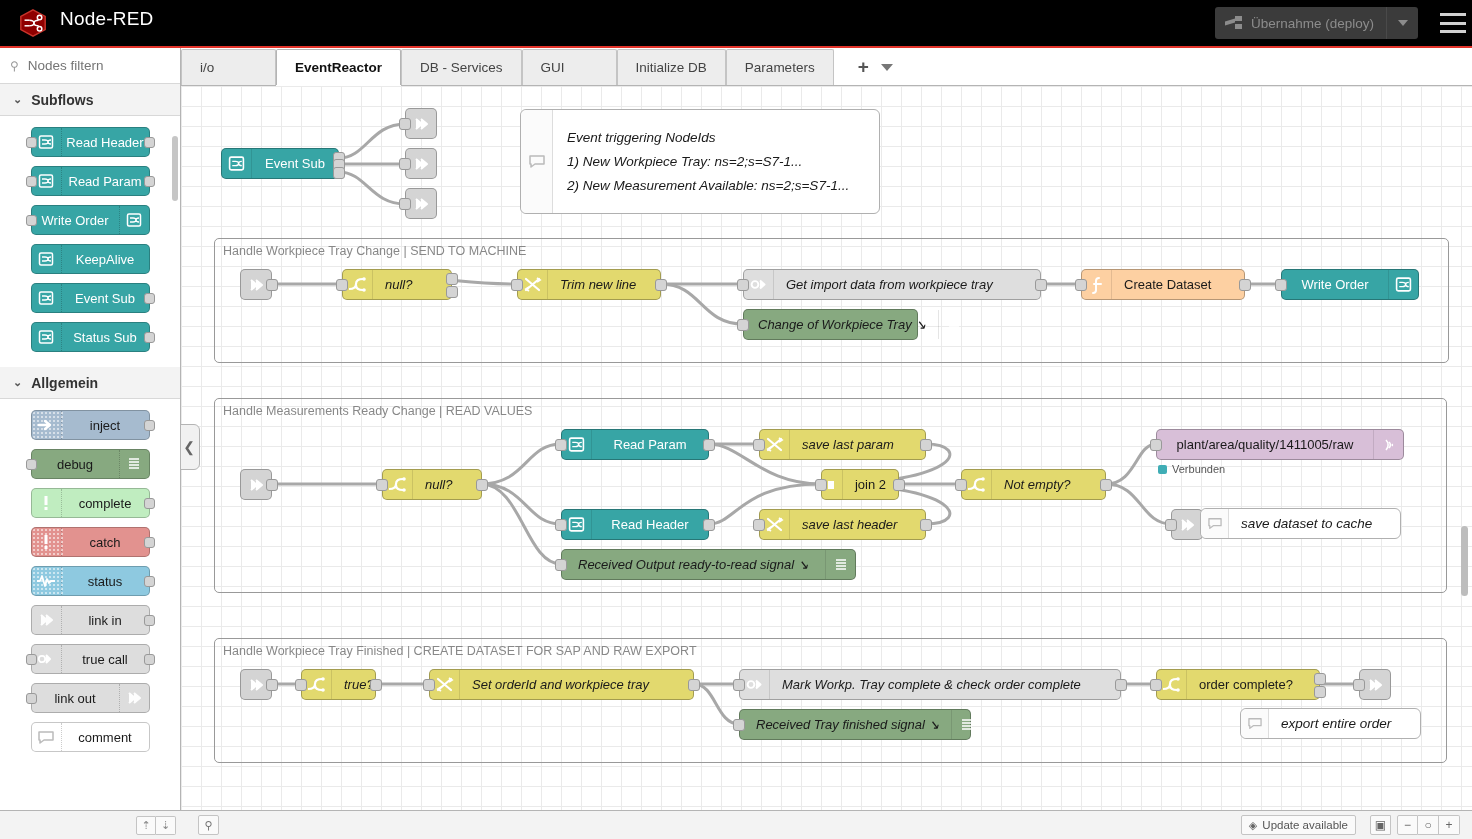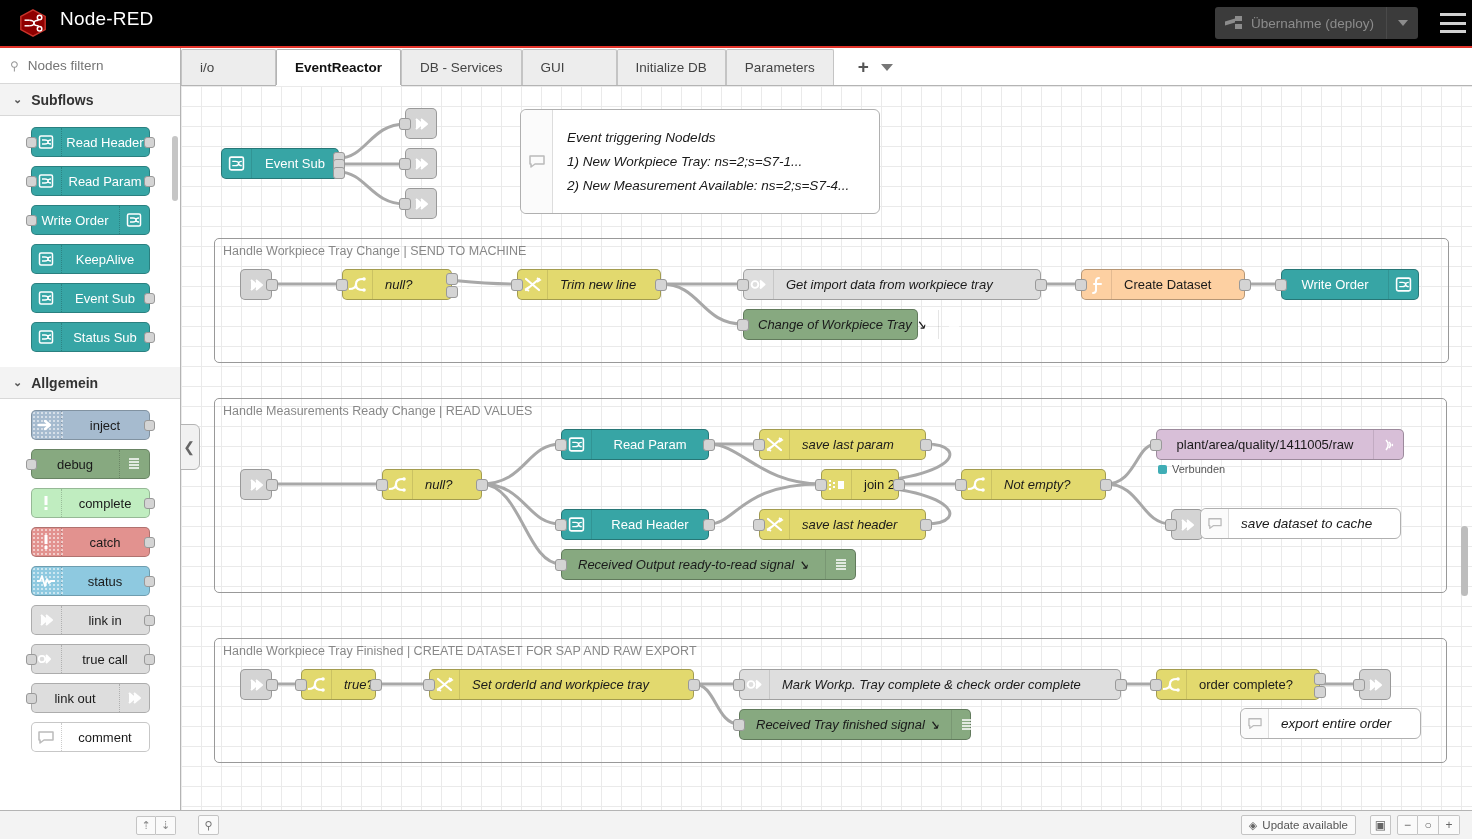--- a/index.html
+++ b/index.html
@@ -190,21 +190,21 @@
   }
   .c-link { background: #d4d4d4; }
   .c-switch { background: #e2d96e; }
   .c-change { background: #e2d96e; }
   .c-func { background: #fdd0a2; }
   .c-sub { background: #37a5a5; color: #fff !important; }
   .c-sub .nlabel { color: #fff; font-style: normal; }
   .c-link-call { background: #dedede; }
   .c-debug { background: #87a980; }
   .c-mqtt { background: #d8bfd8; }
-  .c-join { background: #e2d96e; }
+  .c-join { background: #e2d96e; justify-content: flex-end; }
 
   .status-txt {
     position: absolute; font-size: 11px; color: #555; display:flex; align-items:center;
   }
   .status-dot { width: 9px; height: 9px; border-radius: 2px; background: #3FADB5; margin-right: 5px; }
 
   .comment-box {
     position:absolute; background:#fff; border:1px solid #b0b0b0; border-radius:6px;
     display:flex; align-items:stretch;
   }
@@ -571,21 +571,21 @@
 
   <div class="comment-box" style="left:339px; top:23px; width:360px; height:105px;">
     <div class="cicon">
       <svg width="18" height="15" viewBox="0 0 18 15">
           <path d="M2 2h14v8H7l-4 3v-3H2z" fill="none" stroke="#bbb" stroke-width="1.5" stroke-linejoin="round"></path>
         </svg>
     </div>
     <div class="ctext">
       <div>Event triggering NodeIds</div>
       <div>1) New Workpiece Tray: ns=2;s=S7-1...</div>
-      <div>2) New Measurement Available: ns=2;s=S7-4...</div>
+      <div>2) New Measurement Available: ns=2;s=S7-1...</div>
     </div>
   </div>
 
   <div class="group" style="left:33px; top:152px; width:1235px; height:125px;">
     <span class="group-label">Handle Workpiece Tray Change | SEND TO MACHINE</span>
   </div>
 
   <div class="node c-link" style="left:59px; top:183px; width:32px;">
     <span class="nicon" style="border:0;">
       <svg width="16" height="16" viewBox="0 0 16 16">

